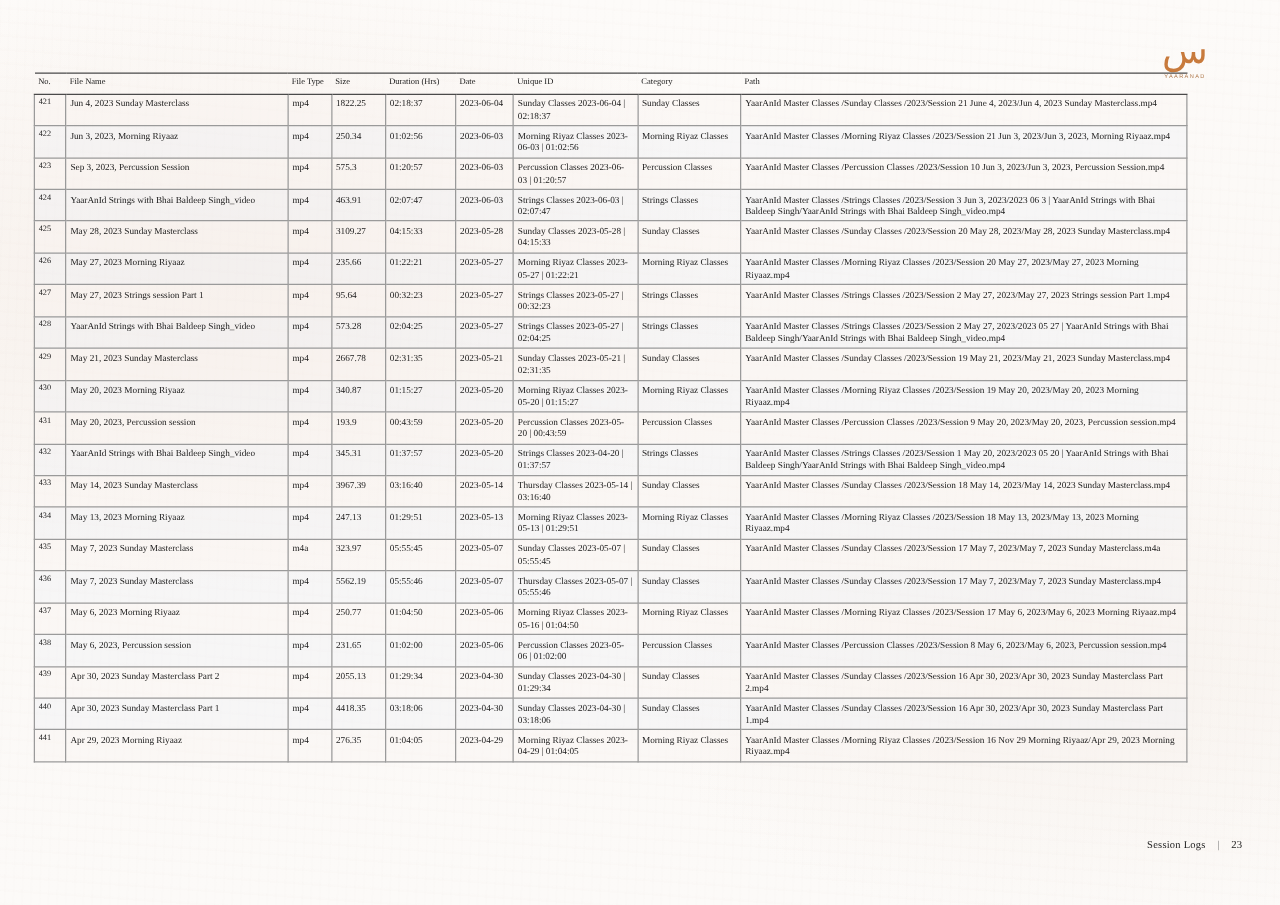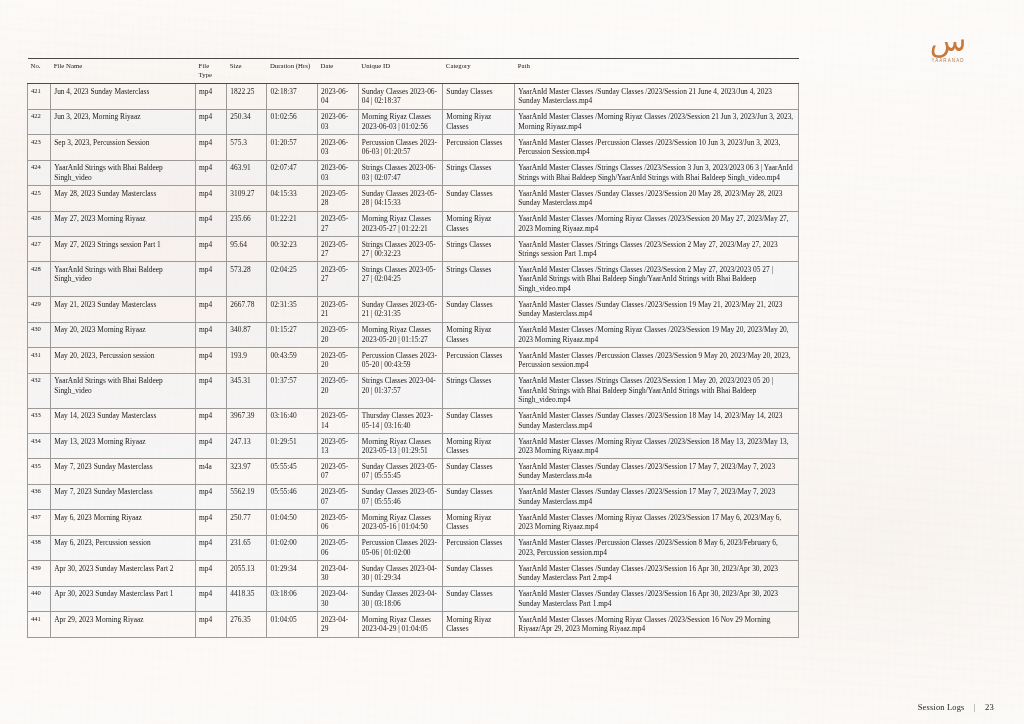--- a/index.html
+++ b/index.html
@@ -52,21 +52,21 @@
     font-size: 4.5px;
     letter-spacing: 1.1px;
     color: #b07a4e;
     margin-top: 2px;
   }
 
   table.logtable {
     position: absolute;
     left: 27px;
     top: 58px;
-    width: 772px;
+    width: 923px;
     border-collapse: collapse;
     font-size: 7.4px;
     line-height: 1.28;
   }
   table.logtable th,
   table.logtable td {
     border: 0.6px solid #9a9a9a;
     vertical-align: top;
     padding: 2.5px 3px 3px 3px;
     font-weight: normal;
@@ -95,21 +95,21 @@
   col.c-uid   { width: 104px; }
   col.c-cat   { width: 86px; }
   col.c-path  { width: 380px; }
 
   tbody tr.odd  { background: rgba(250,244,240,0.35); }
   tbody tr.even { background: rgba(236,240,246,0.32); }
 
   .footer {
     position: absolute;
     right: 30px;
-    bottom: 12px;
+    bottom: 44px;
     font-size: 8.4px;
     letter-spacing: .2px;
     color: #222;
   }
   .footer .sep { padding: 0 7px; color: #7a7a7a; }
   .footer .pageno { font-size: 8.6px; }
 </style>
 </head>
 <body>
 
@@ -312,21 +312,21 @@
           <td>Sunday Classes</td>
           <td>YaarAnId Master Classes /Sunday Classes /2023/Session 17 May 7, 2023/May 7, 2023 Sunday Masterclass.m4a</td>
         </tr>
         <tr class="even">
           <td class="no-col">436</td>
           <td>May 7, 2023 Sunday Masterclass</td>
           <td>mp4</td>
           <td>5562.19</td>
           <td>05:55:46</td>
           <td>2023-05-07</td>
-          <td>Sunday Classes 2023-05-07 | 05:55:46</td>
+          <td>Thursday Classes 2023-05-07 | 05:55:46</td>
           <td>Sunday Classes</td>
           <td>YaarAnId Master Classes /Sunday Classes /2023/Session 17 May 7, 2023/May 7, 2023 Sunday Masterclass.mp4</td>
         </tr>
         <tr class="odd">
           <td class="no-col">437</td>
           <td>May 6, 2023 Morning Riyaaz</td>
           <td>mp4</td>
           <td>250.77</td>
           <td>01:04:50</td>
           <td>2023-05-06</td>
@@ -336,21 +336,21 @@
         </tr>
         <tr class="even">
           <td class="no-col">438</td>
           <td>May 6, 2023, Percussion session</td>
           <td>mp4</td>
           <td>231.65</td>
           <td>01:02:00</td>
           <td>2023-05-06</td>
           <td>Percussion Classes 2023-05-06 | 01:02:00</td>
           <td>Percussion Classes</td>
-          <td>YaarAnId Master Classes /Percussion Classes /2023/Session 8 May 6, 2023/February 6, 2023, Percussion session.mp4</td>
+          <td>YaarAnId Master Classes /Percussion Classes /2023/Session 8 May 6, 2023/May 6, 2023, Percussion session.mp4</td>
         </tr>
         <tr class="odd">
           <td class="no-col">439</td>
           <td>Apr 30, 2023 Sunday Masterclass Part 2</td>
           <td>mp4</td>
           <td>2055.13</td>
           <td>01:29:34</td>
           <td>2023-04-30</td>
           <td>Sunday Classes 2023-04-30 | 01:29:34</td>
           <td>Sunday Classes</td>

